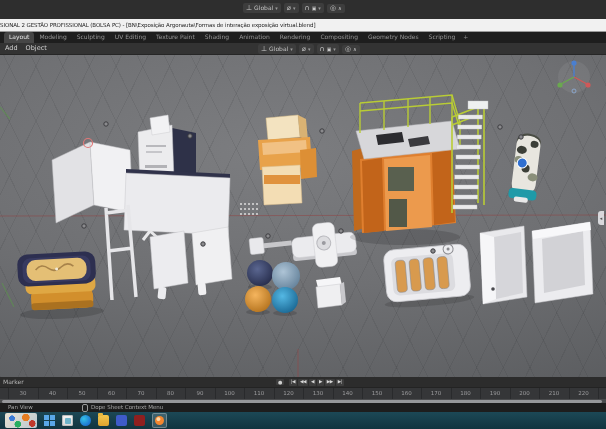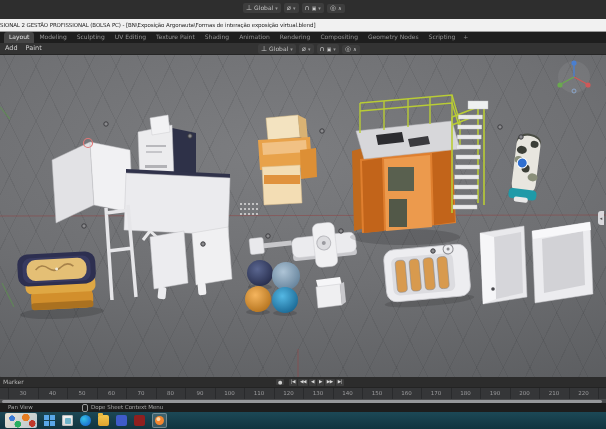--- a/index.html
+++ b/index.html
@@ -136,21 +136,21 @@
     <div class="tab">Rendering</div>
     <div class="tab">Compositing</div>
     <div class="tab">Geometry Nodes</div>
     <div class="tab">Scripting</div>
     <div class="tab add">+</div>
   </div>
 
   <div class="vpheader">
     <div class="vpmenus">
       <span>Add</span>
-      <span>Paint</span>
+      <span>Object</span>
     </div>
     <div class="ctrlgroup" style="left:258px;top:1px;">
       <span class="seg">
         <span class="icn">⊥</span>
         <span>Global</span>
         <span class="caret">▾</span>
       </span>
       <span class="seg">
         <span class="icn">⌀</span>
         <span class="caret">▾</span>

